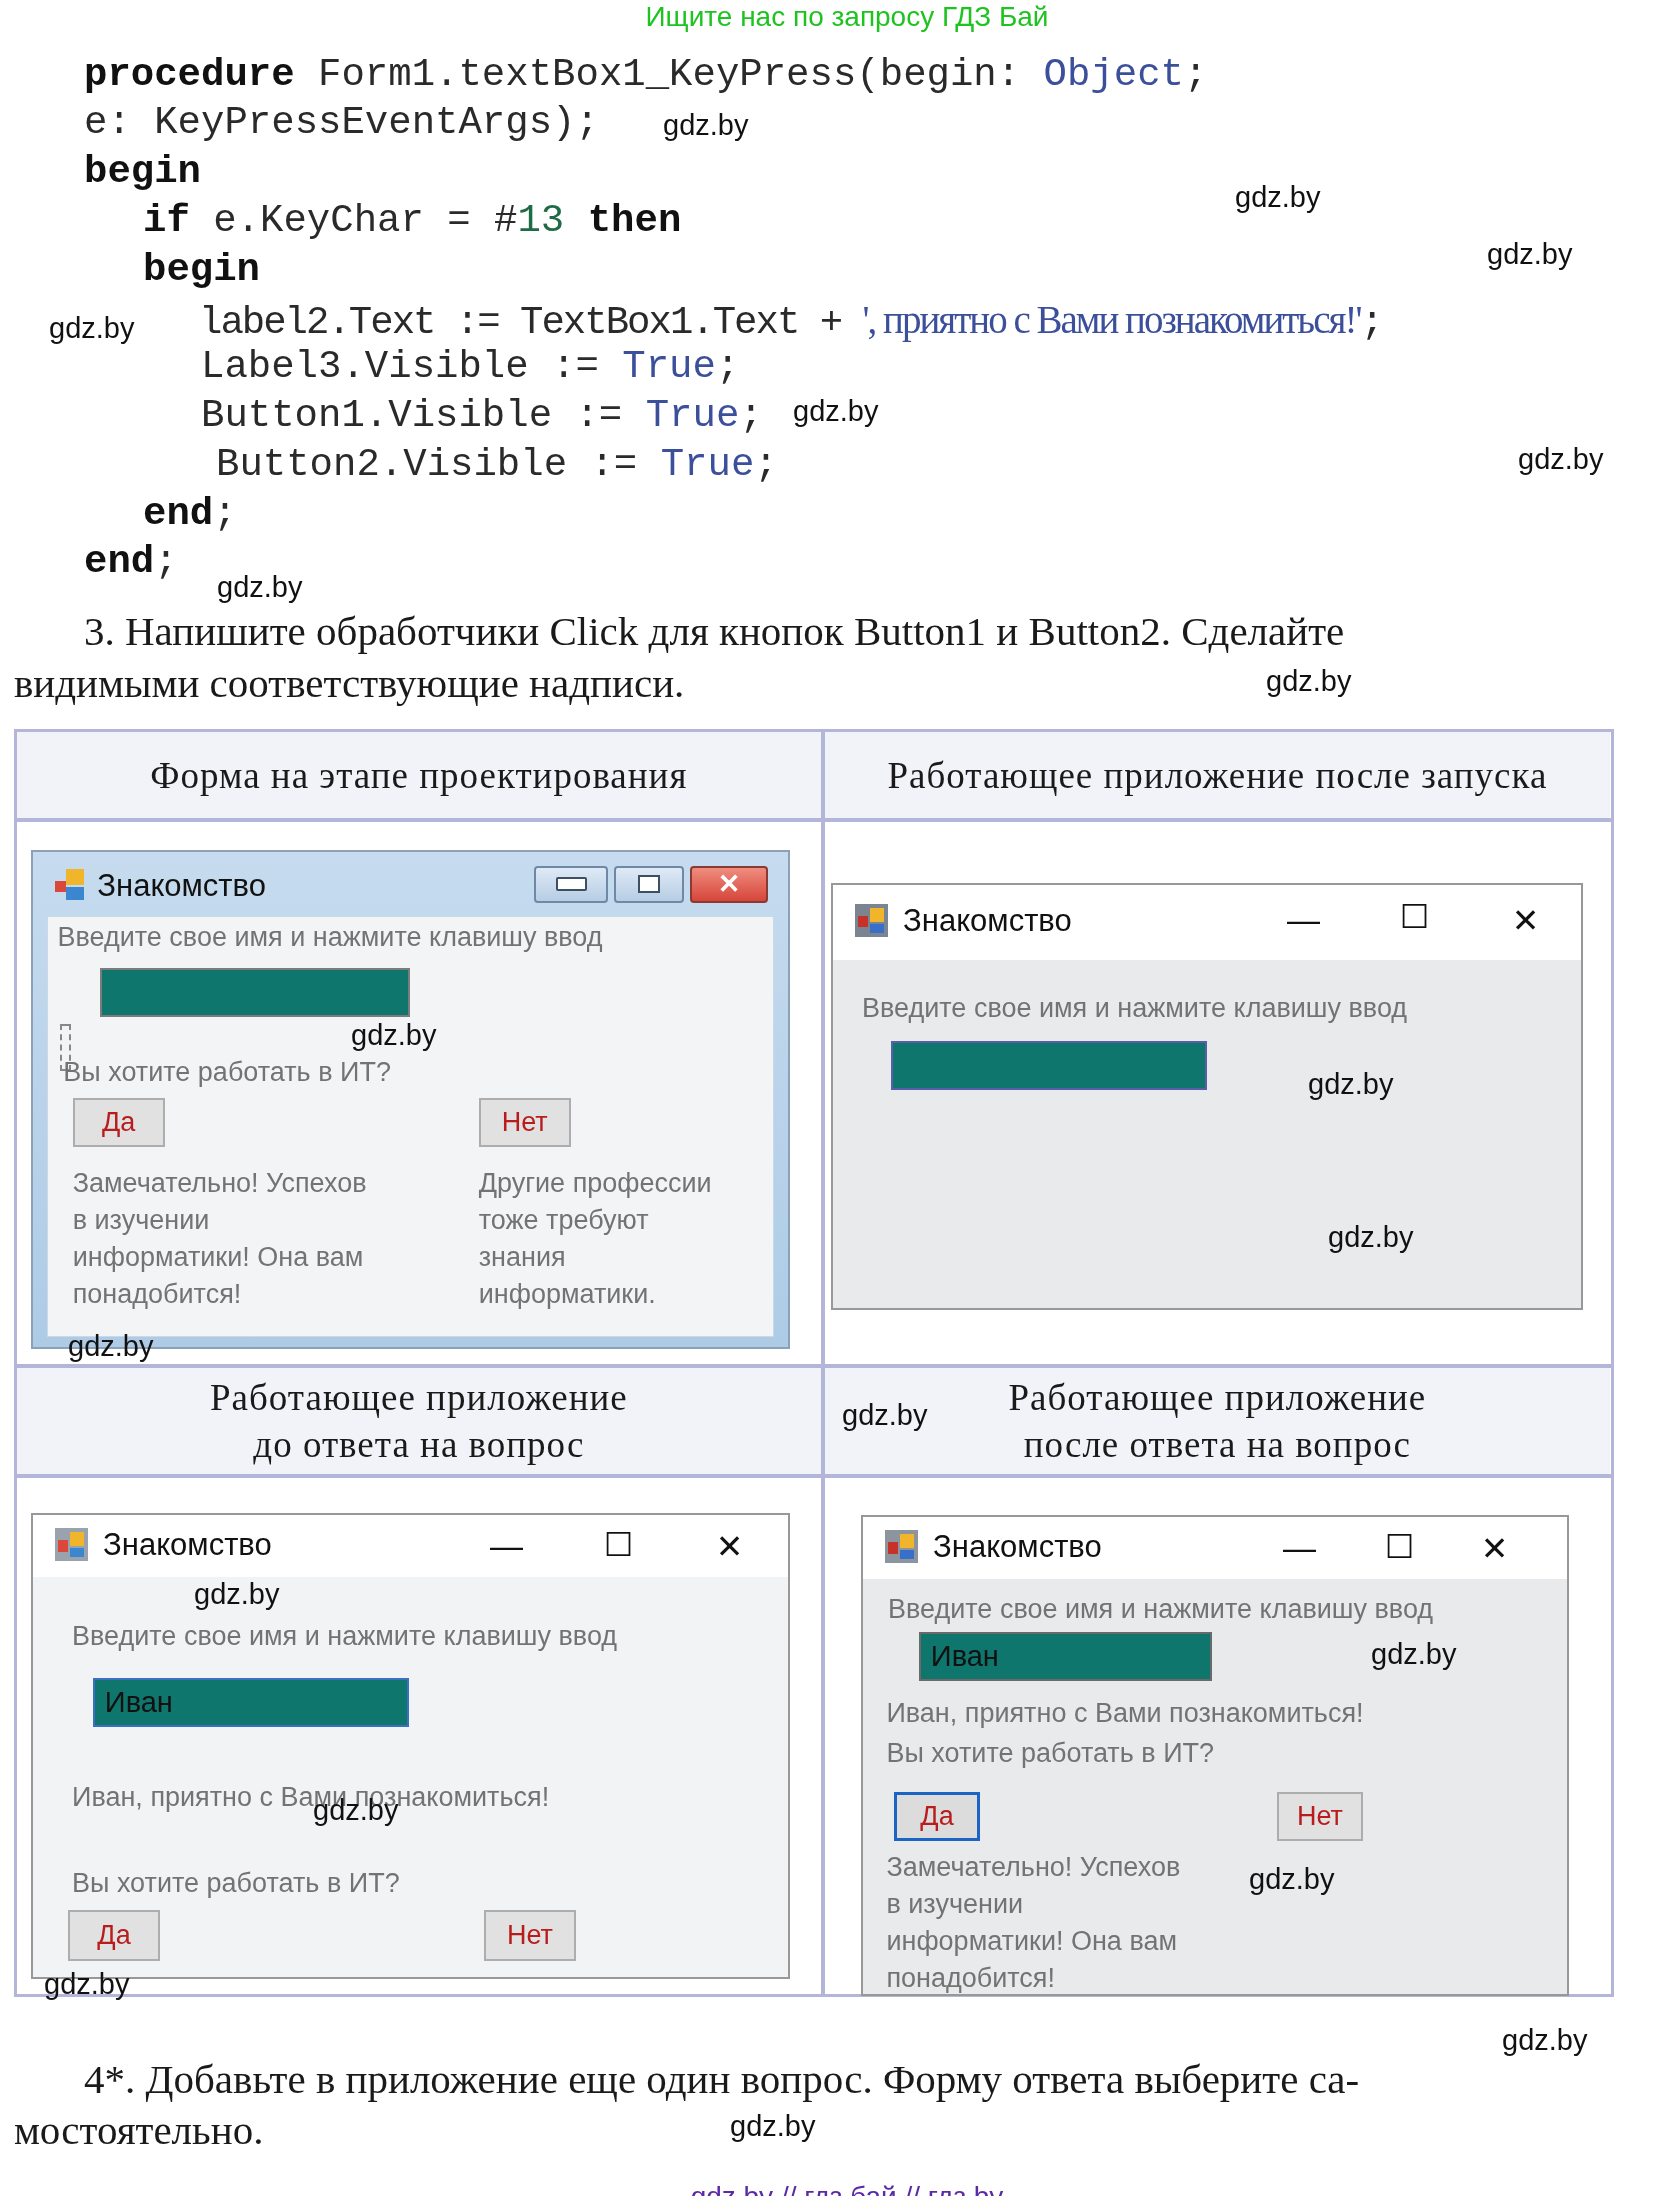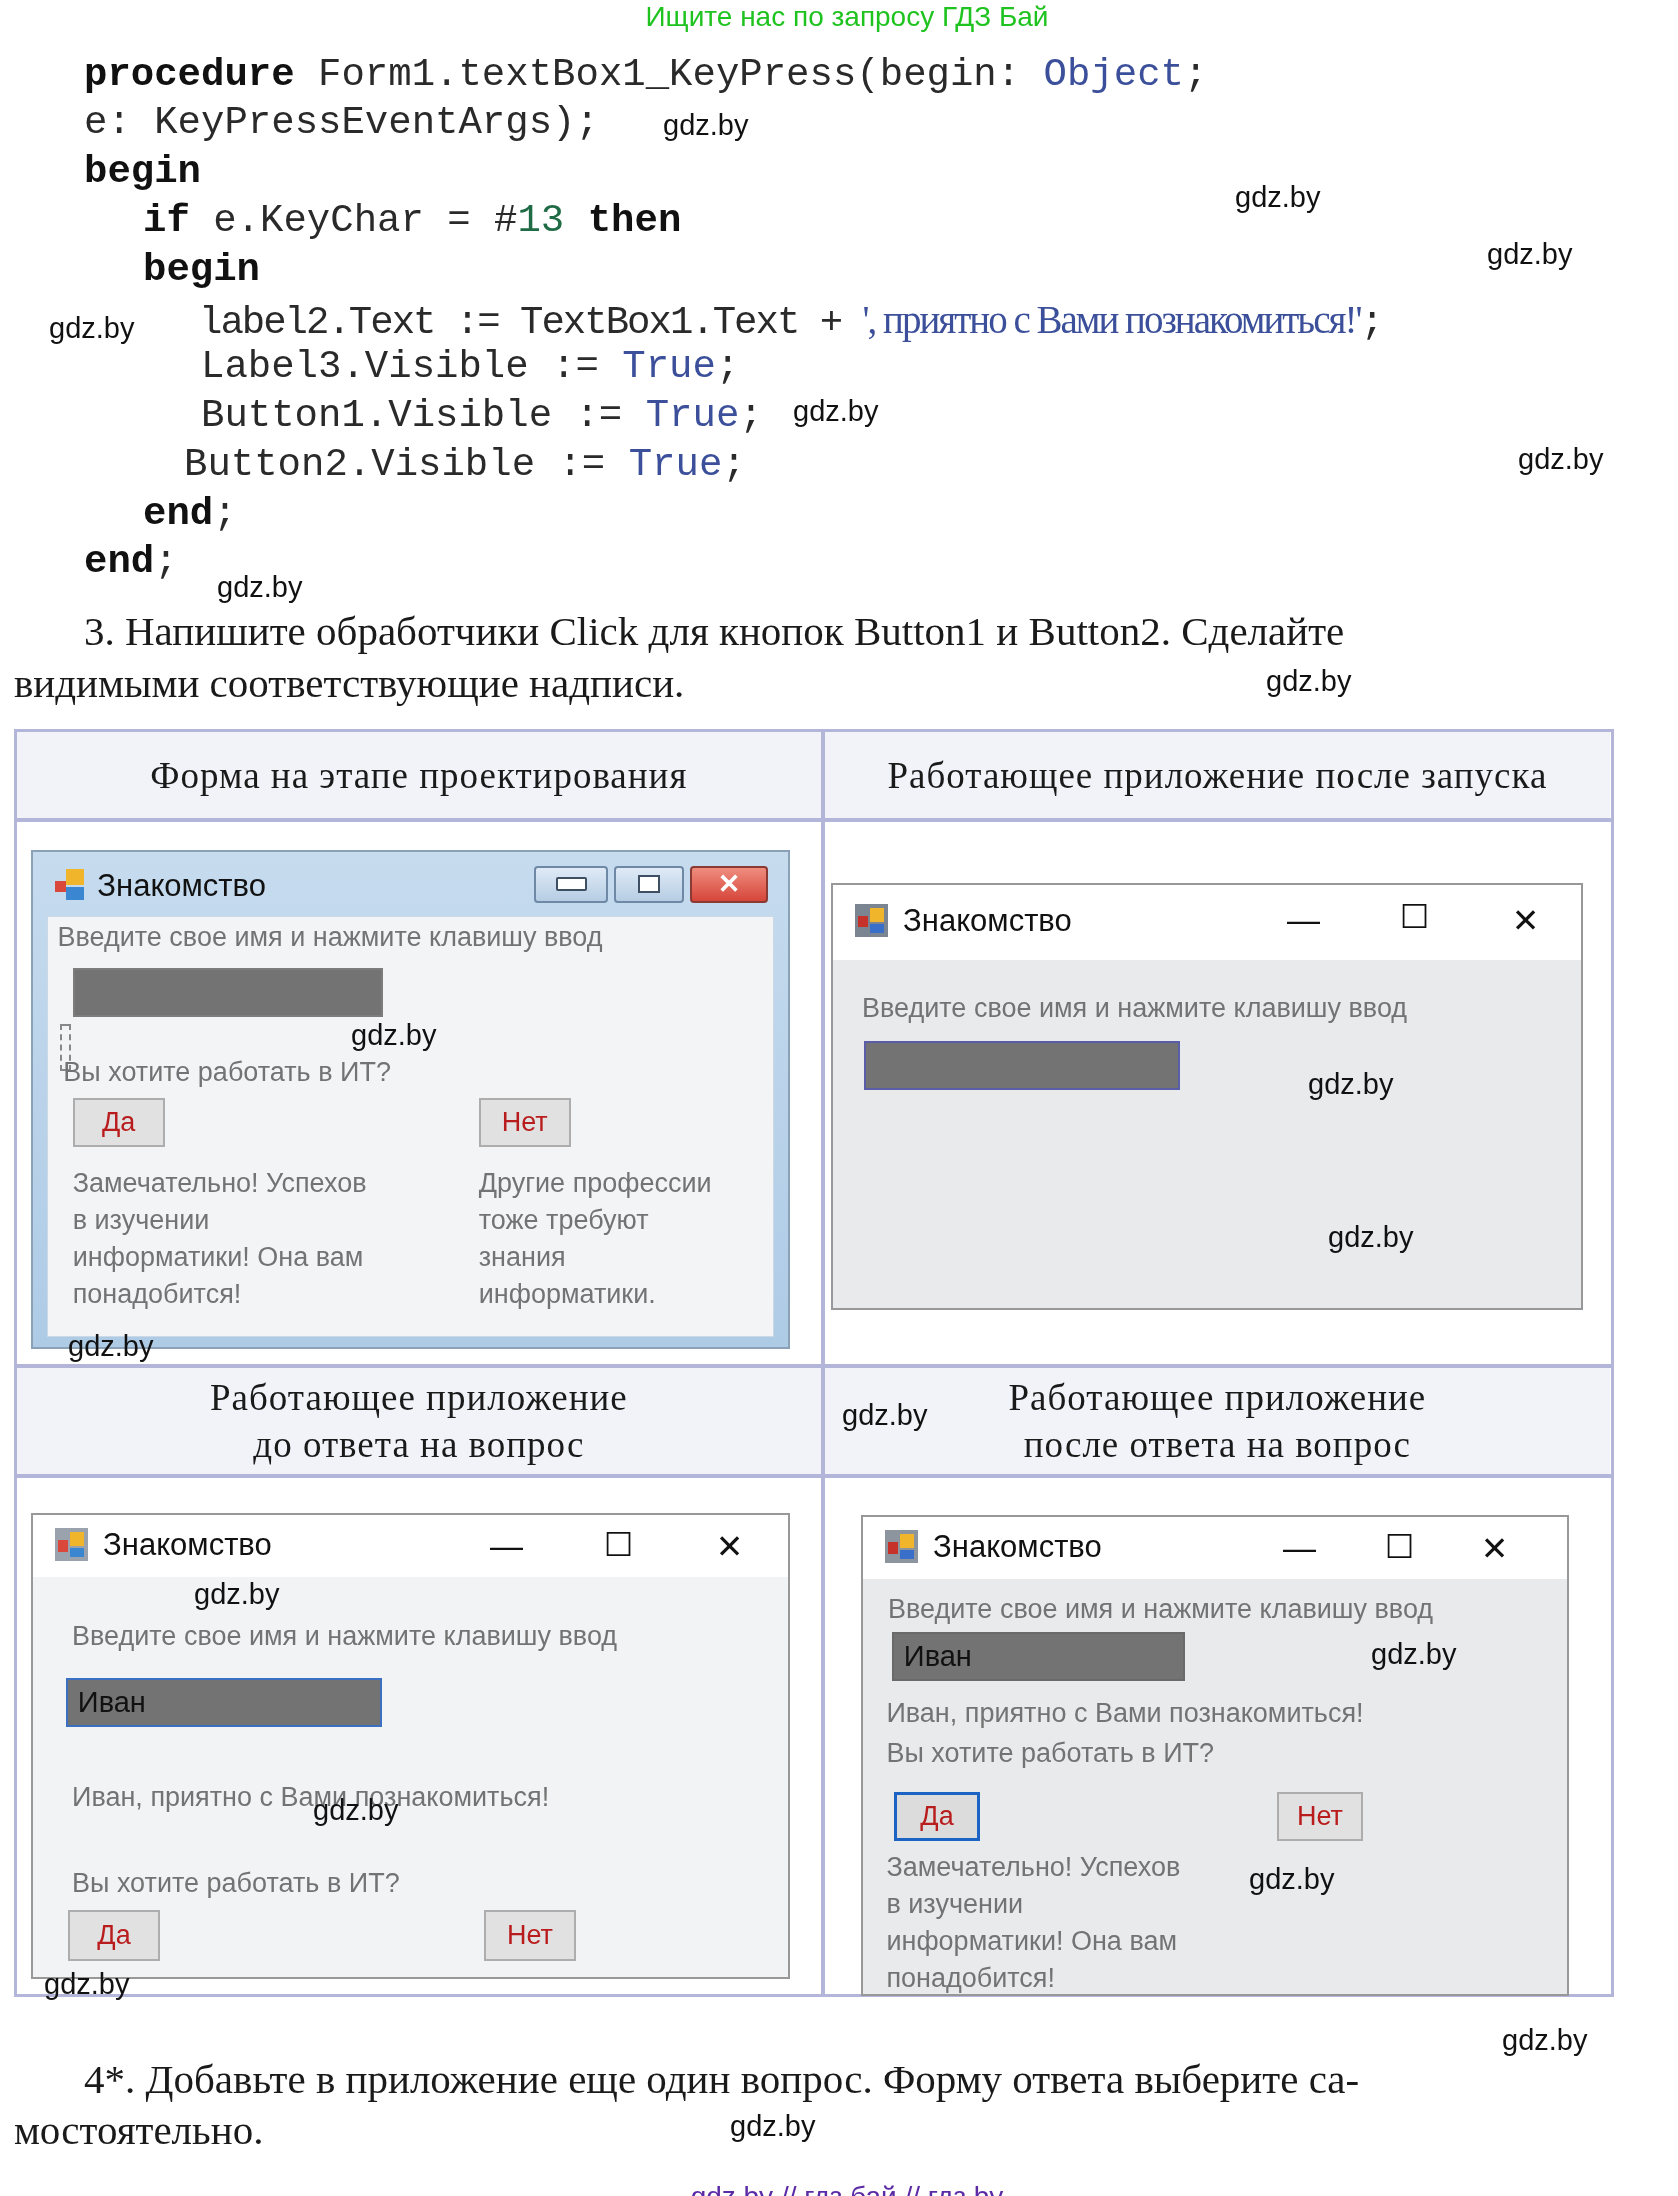--- a/index.html
+++ b/index.html
@@ -24,39 +24,39 @@
   .win7 .client { position: absolute; left: 13.7px; right: 13.7px; top: 64px; bottom: 9.8px; background: #f2f4f6; border: 1px solid #cbd9e7; }
   .w7btn { position: absolute; top: 13.7px; height: 37px; border: 2px solid #6e88a6; border-radius: 3.9px; box-sizing: border-box; background: linear-gradient(#dfeaf6, #b6cde4); display: flex; align-items: center; justify-content: center; }
   .w7close { background: linear-gradient(#ef8d7f, #d6453a); border-color: #8b3a33; }
   .win10 { border: 2.9px solid #989898; background: #e9eaec; }
   .win10 .titlebar { position: absolute; left: 0; right: 0; top: 0; height: 75px; background: #ffffff; }
   .win10 .title { position: absolute; left: 21.5px; top: 17.6px; font-size: 31px; color: #111; display: flex; align-items: center; gap: 15.6px; }
   .ctl { position: absolute; top: 15.6px; font-size: 33px; color: #111; width: 39px; text-align: center; }
   .appicon { width: 33px; height: 33px; position: relative; display: inline-block; }
   .appicon i { position: absolute; display: block; }
   .lbl { position: absolute; font-size: 27px; color: #737373; line-height: 37px; white-space: nowrap; }
-  .tb { position: absolute; background: #737373; box-sizing: border-box; font-size: 29px; padding-left: 9.8px; display: flex; align-items: center; color: #111; }
+  .tb { position: absolute; background: #0f766e; box-sizing: border-box; font-size: 29px; padding-left: 9.8px; display: flex; align-items: center; color: #111; margin-left: 27px; }
   .btn { position: absolute; box-sizing: border-box; background: #e1e1e1; border: 2.9px solid #adadad; font-size: 27px; display: flex; align-items: center; justify-content: center; color: #b91c1c; }
   .btn.focus { border: 3.9px solid #1b64c4; background: #dcdcdc; }
   .footer { left: 0; width: 1678px; top: 2181px; text-align: center; color: #5b2aa6; font-size: 28px; }
 </style>
 </head>
 <body>
 
 <div class="abs top-banner">Ищите нас по запросу ГДЗ Бай</div>
 
 <div class="abs code" style="left:76px; top:51px;"><span class="kw">procedure</span><span> Form1.textBox1_KeyPress(begin: </span><span class="blue">Object</span><span>;</span></div>
 <div class="abs code" style="left:76px; top:99px;">e: KeyPressEventArgs);</div>
 <div class="abs code" style="left:76px; top:148px;"><span class="kw">begin</span></div>
 <div class="abs code" style="left:135px; top:197px;"><span class="kw">if</span><span> e.KeyChar = #</span><span class="green">13</span><span class="kw"> then</span></div>
 <div class="abs code" style="left:135px; top:246px;"><span class="kw">begin</span></div>
 <div class="abs code" style="left:191px; top:295px; letter-spacing:-2px;"><span>label2.Text := TextBox1.Text + </span><span class="blue" style="font-family:'Liberation Serif',serif;">', приятно с Вами познакомиться!'</span><span>;</span></div>
 <div class="abs code" style="left:193px; top:343px;"><span>Label3.Visible := </span><span class="blue">True</span><span>;</span></div>
 <div class="abs code" style="left:193px; top:392px;"><span>Button1.Visible := </span><span class="blue">True</span><span>;</span></div>
-<div class="abs code" style="left:176px; top:441px;"><span>Button2.Visible := </span><span class="blue">True</span><span>;</span></div>
+<div class="abs code" style="left:208px; top:441px;"><span>Button2.Visible := </span><span class="blue">True</span><span>;</span></div>
 <div class="abs code" style="left:135px; top:490px;"><span class="kw">end</span><span>;</span></div>
 <div class="abs code" style="left:76px; top:538px;"><span class="kw">end</span><span>;</span></div>
 
 <div class="abs wm" style="left:655px; top:109px;">gdz.by</div>
 <div class="abs wm" style="left:1227px; top:181px;">gdz.by</div>
 <div class="abs wm" style="left:1479px; top:238px;">gdz.by</div>
 <div class="abs wm" style="left:41px; top:312px;">gdz.by</div>
 <div class="abs wm" style="left:785px; top:395px;">gdz.by</div>
 <div class="abs wm" style="left:1510px; top:443px;">gdz.by</div>
 <div class="abs wm" style="left:209px; top:571px;">gdz.by</div>

